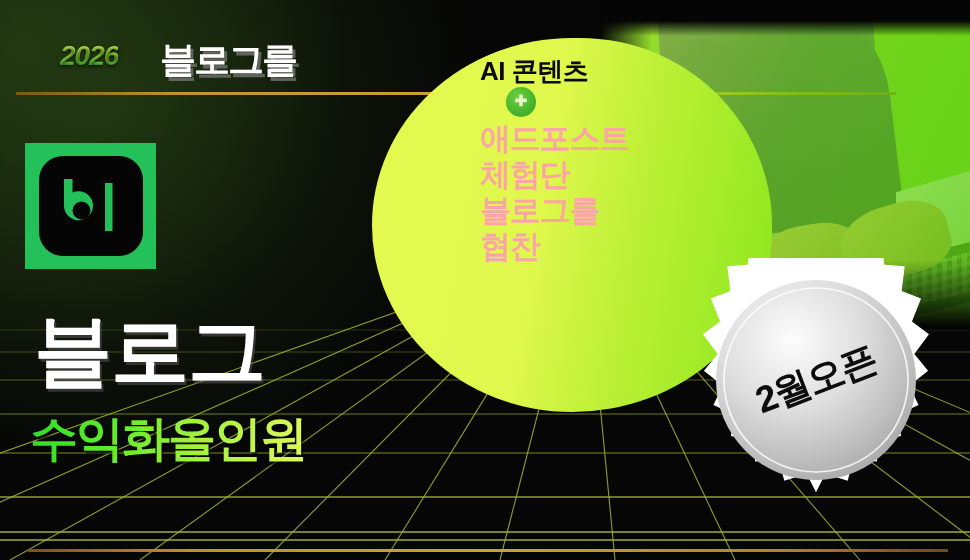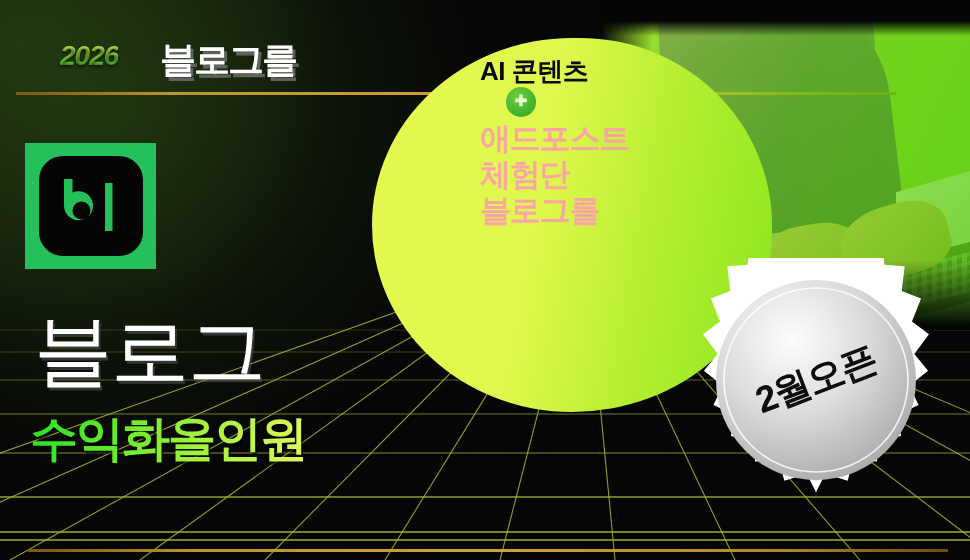--- a/index.html
+++ b/index.html
@@ -193,21 +193,21 @@
   .logo-inner{
     width:104px; height:100px;
     background:#050505; border-radius:24px;
     display:flex; align-items:center; justify-content:center;
   }
   .logo-inner svg{ display:block; }
 
   
   .big-title{
     position:absolute; left:34px; top:313px; z-index:8;
-    font-size:78px; font-weight:normal; color:#ffffff;
+    font-size:78px; font-weight:bold; color:#ffffff;
     letter-spacing:-1px; line-height:.98; white-space:nowrap;
     text-shadow:2px 3px 0 rgba(90,90,90,.5);
   }
   .big-sub{
     position:absolute; left:30px; top:415px; z-index:8;
     font-size:48px; font-weight:bold;
     letter-spacing:-2px; line-height:1; white-space:nowrap;
     background:linear-gradient(95deg,#2be02b 0%,#5ceb28 28%,#a4f23e 62%,#e0f85a 100%);
     -webkit-background-clip:text; background-clip:text; color:transparent;
     filter:drop-shadow(2px 3px 0 rgba(0,0,0,.55));
@@ -291,20 +291,21 @@
       <div class="plus-icon">
         <svg width="18" height="18" viewBox="0 0 18 18" xmlns="http://www.w3.org/2000/svg">
           <path d="M7.2 1.6h3.6v4h4v3.6h-4v4H7.2v-4h-4V5.6h4z" fill="#eaf7c8"></path>
         </svg>
       </div>
     </div>
 
     <div class="benefit">애드포스트</div>
     <div class="benefit">체험단</div>
     <div class="benefit">블로그를</div>
+    <div class="benefit">협찬</div>
   </div>
 
   <div class="gold-rule gold-top"></div>
   <div class="gold-rule gold-bottom"></div>
 
   <div class="year">2026</div>
   <div class="headline1">블로그를</div>
 
   <div class="logo">
     <div class="logo-inner">

